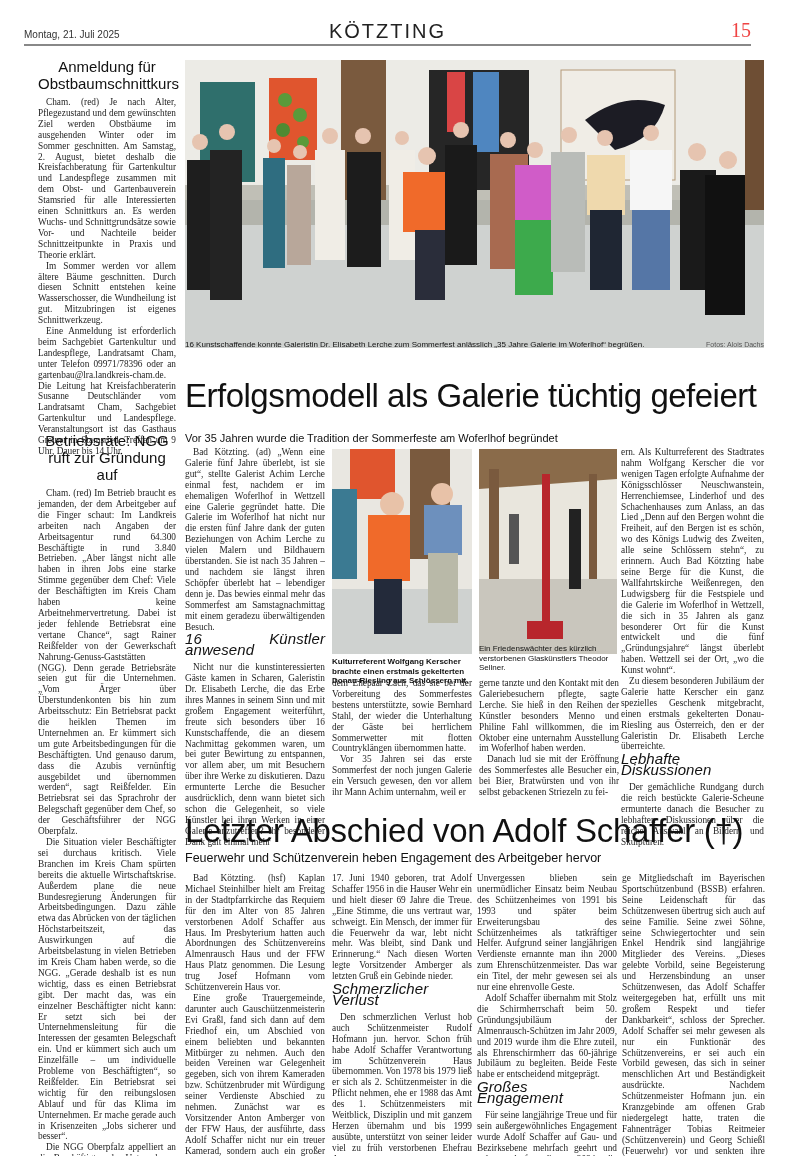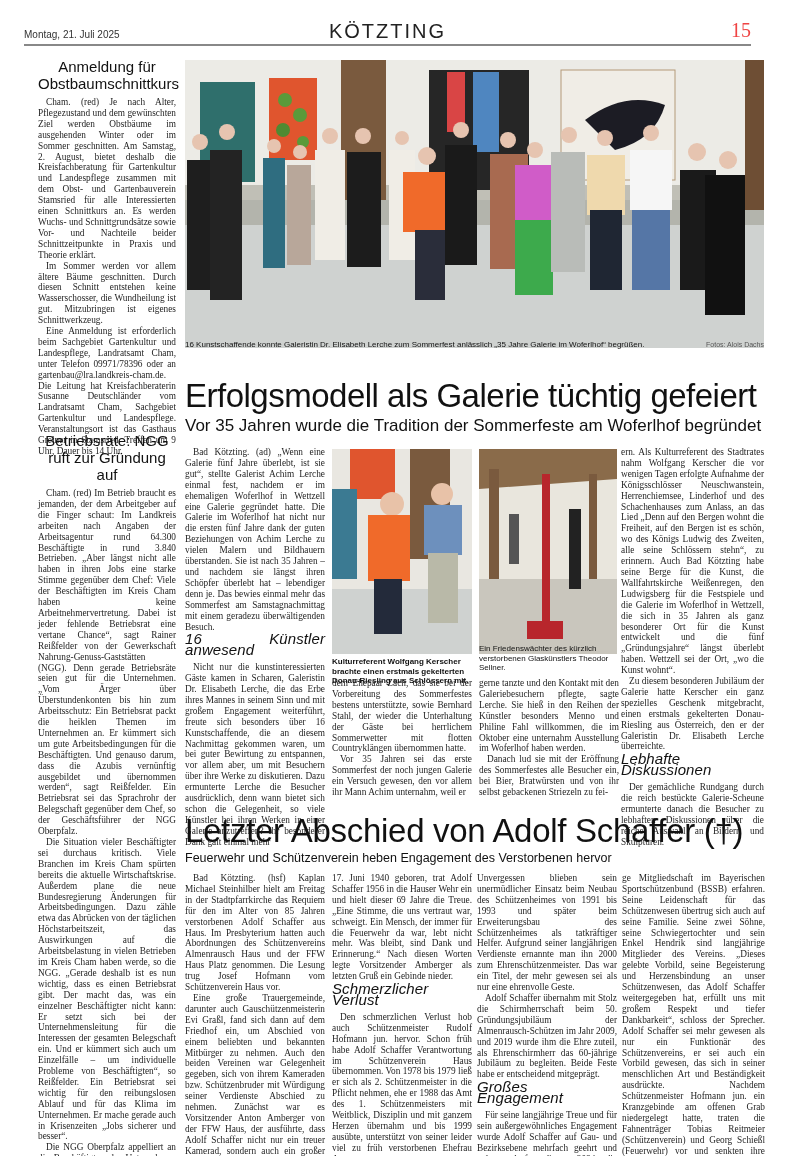--- a/index.html
+++ b/index.html
@@ -24,21 +24,21 @@
   .art2 { margin-top: 14px; }
 
   
   .mainphoto { position: absolute; left: 185px; top: 60px; width: 579px; height: 288px; overflow: hidden; background: #cfd1cf; }
   .caption { font-family: "Liberation Sans", "DejaVu Sans", sans-serif; font-size: 8px; line-height: 9.5px; color: #111; }
   .cap-main { position: absolute; left: 185px; top: 340px; width: 579px; }
   .credit { position: absolute; right: 0; top: 0; color: #555; font-size: 7px; }
 
   .headline { position: absolute; left: 185px; width: 579px; text-align: left; font-family: "Liberation Sans", "DejaVu Sans", sans-serif; color: #111; margin: 0; font-weight: normal; }
   .h-gal { top: 377px; font-size: 33px; letter-spacing: -0.5px; line-height: 38px; }
-  .sh-gal { top: 416px; font-size: 17px; }
+  .sh-gal { top: 432px; font-size: 11px; }
   .h-sch { top: 815px; font-size: 33px; line-height: 32px; letter-spacing: -0.3px; }
   .sh-sch { top: 851px; font-size: 12.5px; }
 
   
   .g-col1 { position: absolute; left: 185px; top: 447px; width: 140px; }
   .g-col4 { position: absolute; left: 621px; top: 447px; width: 143px; }
   .g-col2 { position: absolute; left: 332px; top: 678px; width: 140px; }
   .g-col3 { position: absolute; left: 479px; top: 678px; width: 140px; }
   .photo2 { position: absolute; left: 332px; top: 449px; width: 140px; height: 205px; overflow: hidden; background: #ddd; }
   .photo3 { position: absolute; left: 479px; top: 449px; width: 138px; height: 205px; overflow: hidden; background: #ccc; }
@@ -195,21 +195,21 @@
   <p>Danach lud sie mit der Eröffnung des Sommerfestes alle Besucher ein, bei Bier, Bratwürsten und von ihr selbst gebackenen Striezeln zu fei-</p>
 </div>
 <div class="g-col4 txt">
   <p style="text-indent:0">ern. Als Kulturreferent des Stadtrates nahm Wolfgang Kerscher die vor wenigen Tagen erfolgte Aufnahme der Königsschlösser Neuschwanstein, Herrenchiemsee, Linderhof und des Schachenhauses zum Anlass, an das Lied „Denn auf den Bergen wohnt die Freiheit, auf den Bergen ist es schön, wo des Königs Ludwig des Zweiten, alle seine Schlössern stehn“, zu erinnern. Auch Bad Kötzting habe seine Berge für die Kunst, die Wallfahrtskirche Weißenregen, den Ludwigsberg für die Festspiele und die Galerie im Woferlhof in Wettzell, die sich in 35 Jahren als ganz besonderer Ort für die Kunst entwickelt und die fünf „Gründungsjahre“ längst überlebt haben. Wettzell sei der Ort, „wo die Kunst wohnt“.</p>
   <p>Zu diesem besonderen Jubiläum der Galerie hatte Kerscher ein ganz spezielles Geschenk mitgebracht, einen erstmals gekelterten Donau-Riesling aus Österreich, den er der Galeristin Dr. Elisabeth Lerche überreichte.</p>
   <div class="subhead">Lebhafte Diskussionen</div>
   <p>Der gemächliche Rundgang durch die reich bestückte Galerie-Scheune ermunterte danach die Besucher zu lebhaften Diskussionen über die reiche Auswahl an Bildern und Skulpturen.</p>
 </div>
 
 <h1 class="headline h-sch">Letzter Abschied von Adolf Schaffer (†)</h1>
-<div class="headline sh-sch">Feuerwehr und Schützenverein heben Engagement des Verstorbenen hervor</div>
+<div class="headline sh-sch">Feuerwehr und Schützenverein heben Engagement des Arbeitgeber hervor</div>
 
 <div class="s-col1 txt">
   <p><span class="dateline">Bad Kötzting.</span> <span>(hsf) Kaplan Michael Steinhilber hielt am Freitag in der Stadtpfarrkirche das Requiem für den im Alter von 85 Jahren verstorbenen Adolf Schaffer aus Haus. Im Presbyterium hatten auch Abordnungen des Schützenvereins Almenrausch Haus und der FFW Haus Platz genommen. Die Lesung trug Josef Hofmann vom Schützenverein Haus vor.</span></p>
   <p>Eine große Trauergemeinde, darunter auch Gauschützenmeisterin Evi Graßl, fand sich dann auf dem Friedhof ein, um Abschied von einem beliebten und bekannten Mitbürger zu nehmen. Auch den beiden Vereinen war Gelegenheit gegeben, sich von ihrem Kameraden bzw. Schützenbruder mit Würdigung seiner Verdienste Abschied zu nehmen. Zunächst war es Vorsitzender Anton Amberger von der FFW Haus, der ausführte, dass Adolf Schaffer nicht nur ein treuer Kamerad, sondern auch ein großer Gönner seiner Heimatfeuerwehr gewesen sei. Am</p>
 </div>
 <div class="s-col2 txt">
   <p style="text-indent:0">17. Juni 1940 geboren, trat Adolf Schaffer 1956 in die Hauser Wehr ein und hielt dieser 69 Jahre die Treue. „Eine Stimme, die uns vertraut war, schweigt. Ein Mensch, der immer für die Feuerwehr da war, lebt nicht mehr. Was bleibt, sind Dank und Erinnerung.“ Nach diesen Worten legte Vorsitzender Amberger als letzten Gruß ein Gebinde nieder.</p>
   <div class="subhead">Schmerzlicher Verlust</div>
   <p>Den schmerzlichen Verlust hob auch Schützenmeister Rudolf Hofmann jun. hervor. Schon früh habe Adolf Schaffer Verantwortung im Schützenverein Haus übernommen. Von 1978 bis 1979 ließ er sich als 2. Schützenmeister in die Pflicht nehmen, ehe er 1988 das Amt des 1. Schützenmeisters mit Weitblick, Disziplin und mit ganzem Herzen übernahm und bis 1999 ausübte, unterstützt von seiner leider viel zu früh verstorbenen Ehefrau Anna.</p>
 </div>

